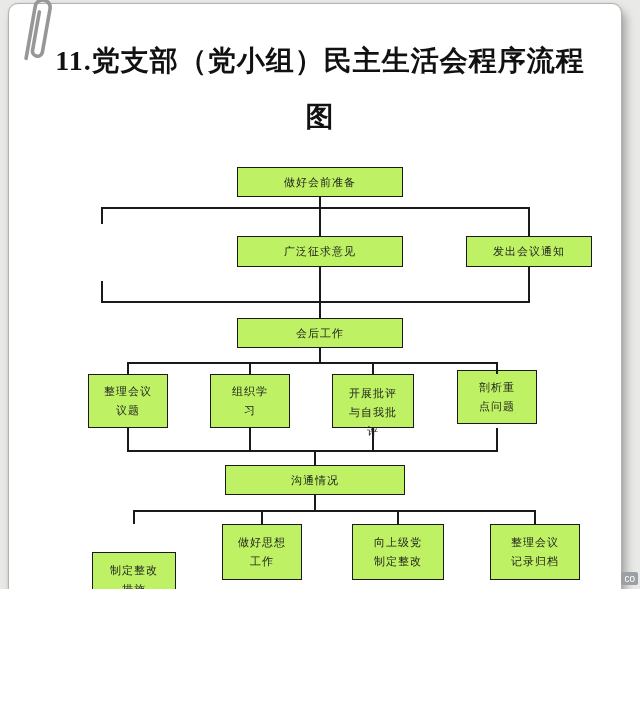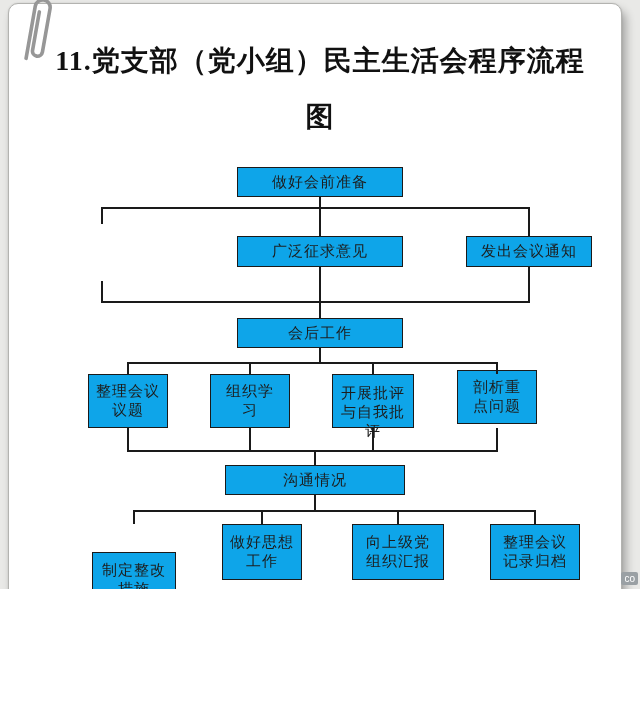--- a/index.html
+++ b/index.html
@@ -14,23 +14,23 @@
     box-shadow:4px 7px 10px rgba(0,0,0,0.30), 0 0 2px rgba(0,0,0,0.12);
   }
   .title{
     position:absolute;left:0;right:0;text-align:center;
     font-weight:bold;color:#111;font-size:28px;letter-spacing:1px;
   }
   .title.t1{top:42px;}
   .title.t2{top:98px;}
   .node{
     position:absolute;box-sizing:border-box;
-    border:1.5px solid #1a1a1a;background:#0ea5e9;
+    border:1.5px solid #1a1a1a;background:#bef264;
     display:flex;align-items:center;justify-content:center;
-    text-align:center;font-size:15px;line-height:19px;color:#1d1d1d;
+    text-align:center;font-size:11px;line-height:19px;color:#1d1d1d;
     white-space:pre-line;letter-spacing:1px;
   }
   .node.top-align{align-items:flex-start;padding-top:10px;overflow:visible;font-family:Liberation Mono, monospace;}
   .ln{position:absolute;background:#1a1a1a;}
   .clip{position:absolute;left:20px;top:-6px;transform:rotate(10deg);}
   .wm{
     position:absolute;right:2px;bottom:4px;
     font-family:"Liberation Sans","DejaVu Sans",sans-serif;
     font-size:10px;color:#ffffff;background:#9aa0a4;
     padding:0 3px;border-radius:2px;line-height:13px;
@@ -67,21 +67,21 @@
   <div class="node" style="left:457px;top:370px;width:80px;height:54px">剖析重
 点问题</div>
 
   <div class="node" style="left:225px;top:465px;width:180px;height:30px">沟通情况</div>
 
   <div class="node" style="left:92px;top:552px;width:84px;height:56px">制定整改
 措施</div>
   <div class="node" style="left:222px;top:524px;width:80px;height:56px">做好思想
 工作</div>
   <div class="node" style="left:352px;top:524px;width:92px;height:56px">向上级党
-组织汇报</div>
+制定整改</div>
   <div class="node" style="left:490px;top:524px;width:90px;height:56px">整理会议
 记录归档</div>
 
   <div class="ln" style="left:319px;top:197px;width:2px;height:11px"></div>
   <div class="ln" style="left:101px;top:207px;width:429px;height:2px"></div>
   <div class="ln" style="left:101px;top:209px;width:2px;height:15px"></div>
   <div class="ln" style="left:319px;top:209px;width:2px;height:27px"></div>
   <div class="ln" style="left:528px;top:209px;width:2px;height:27px"></div>
 
   <div class="ln" style="left:101px;top:281px;width:2px;height:20px"></div>

